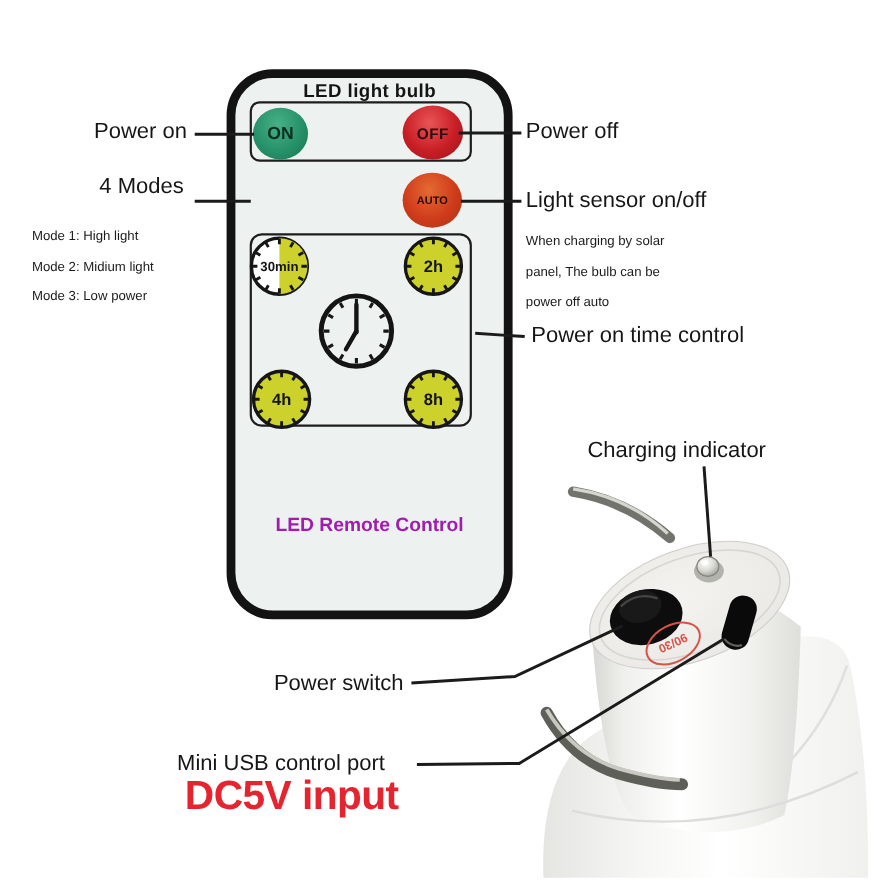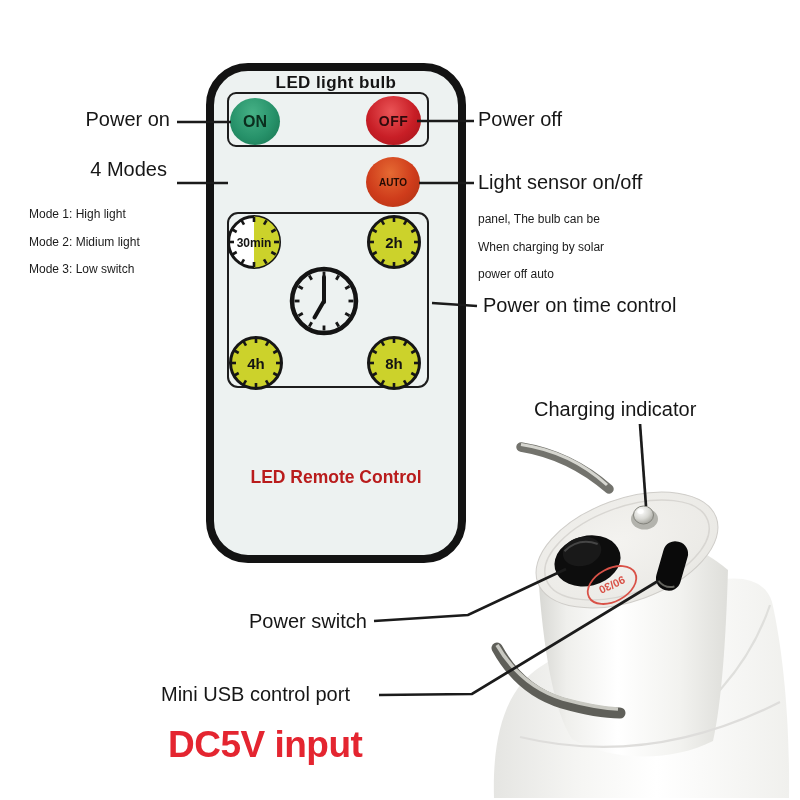--- a/index.html
+++ b/index.html
@@ -7,36 +7,36 @@
     width:800px; height:800px; position:relative; background:#ffffff;
     font-family:"Liberation Sans", sans-serif; overflow:hidden;
   }
   
   .lbl {
     position:absolute; color:#161616; font-size:20px; white-space:nowrap; z-index:4;text-align:right;
   }
   .lbl.right-align { text-align:right; }
   .note { position:absolute; z-index:4; color:#1b1b1b; font-size:12px; line-height:27.5px; white-space:nowrap; }
   #lbl-dc {
-    position:absolute; left:168px; top:724px; z-index:4;
+    position:absolute; left:168px; top:702px; z-index:4;
     font-size:37px; font-weight:bold; color:#e42530; letter-spacing:-0.5px; white-space:nowrap;
   }
   
   #remote {
     position:absolute; left:206px; top:63px; width:260px; height:500px;
     box-sizing:border-box; border:8px solid #131313; border-radius:42px;
     background:#edf2f1; z-index:2;
   }
   #remote-title {
     position:absolute; top:2px; left:0; width:100%; text-align:center;
     font-size:17px; font-weight:bold; color:#141414; letter-spacing:.4px;
   }
   #remote-footer {
     position:absolute; top:396px; left:0; width:100%; text-align:center;
-    font-size:17.5px; font-weight:bold; color:#b91c1c;
+    font-size:17.5px; font-weight:bold; color:#a21caf;
   }
   .panel { position:absolute; box-sizing:border-box; border:2px solid #1d1d1d; }
   #panel-onoff { left:13px; top:21px; width:202px; height:55px; border-radius:9px; }
   #panel-timer { left:13px; top:141px; width:202px; height:176px; border-radius:11px; }
   .btn {
     position:absolute; border-radius:50%; display:flex; align-items:center; justify-content:center;
     font-weight:bold; z-index:1;
   }
   #btn-on  { left:16px;  top:27px; width:50px; height:47px; font-size:16px; color:#0b2e1e;
     background:radial-gradient(ellipse at 45% 32%, #46b186 0%, #27926a 55%, #16724e 100%); }
@@ -259,29 +259,29 @@
     <polyline points="379,695 472,694 658,581"></polyline>
   </g>
 </svg>
 
 <div class="lbl right-align" style="left:40px; top:108px; width:130px;">Power on</div>
 <div class="lbl right-align" style="left:40px; top:158px; width:127px;">4 Modes</div>
 
 <div class="note" style="left:29px; top:201px;">
   <div>Mode 1: High light</div>
   <div>Mode 2: Midium light</div>
-  <div>Mode 3: Low switch</div>
+  <div>Mode 3: Low power</div>
 </div>
 
 <div class="lbl" style="left:478px; top:108px;">Power off</div>
 <div class="lbl" style="left:478px; top:171px;">Light sensor on/off</div>
 
 <div class="note" style="left:478px; top:206px;">
+  <div>When charging by solar</div>
   <div>panel, The bulb can be</div>
-  <div>When charging by solar</div>
   <div>power off auto</div>
 </div>
 
 <div class="lbl" style="left:483px; top:294px;">Power on time control</div>
 <div class="lbl" style="left:534px; top:398px;">Charging indicator</div>
 <div class="lbl" style="left:249px; top:610px;">Power switch</div>
 <div class="lbl" style="left:161px; top:683px;">Mini USB control port</div>
 <div id="lbl-dc">DC5V input</div>
 
 </body></html>

